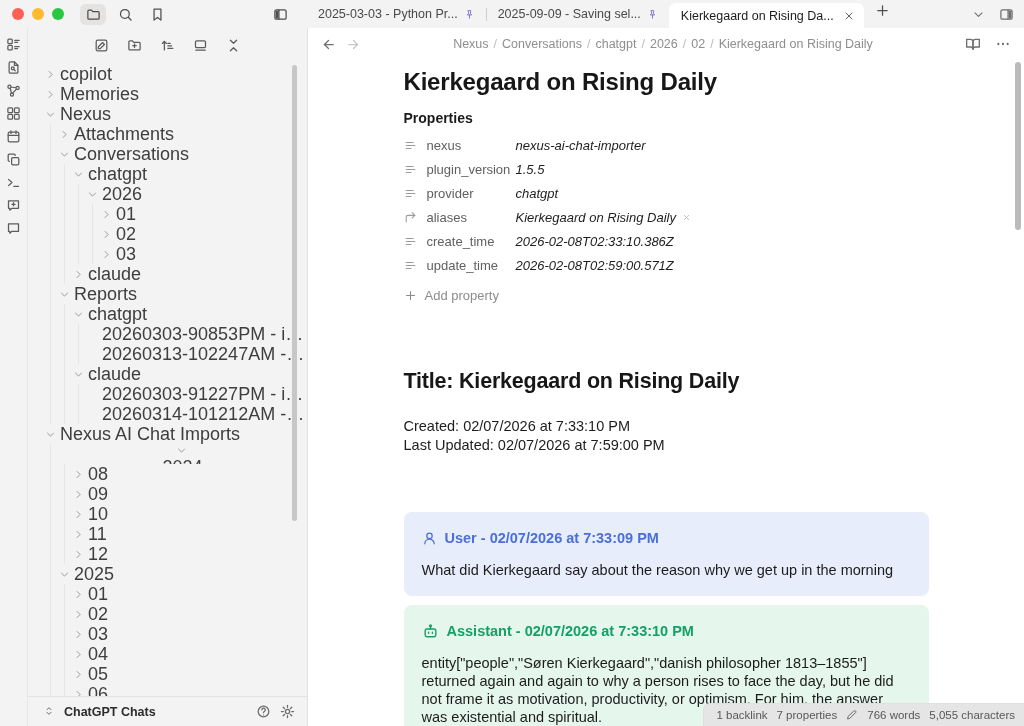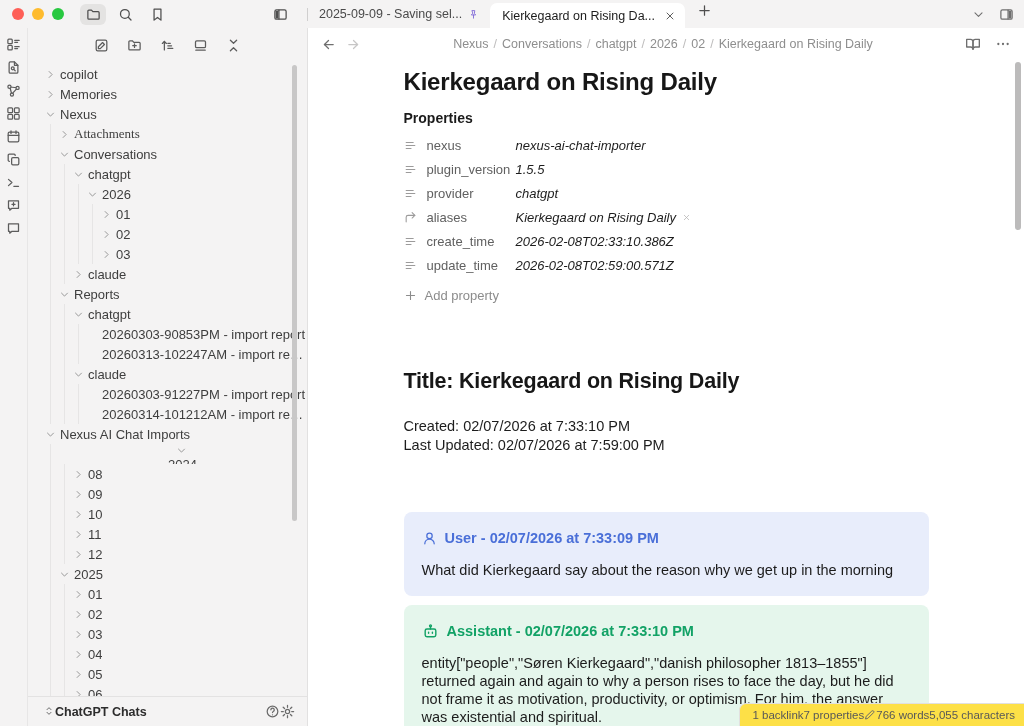--- a/index.html
+++ b/index.html
@@ -26,29 +26,29 @@
   .newtab{margin-left:6px;color:#4e4e4e;}
   .tabstrip-end{display:flex;align-items:center;gap:14px;color:#4e4e4e;}
   
   .body{display:flex;height:698px;}
   .rail{width:28px;flex:none;display:flex;flex-direction:column;align-items:center;
         padding-top:9px;gap:8px;border-right:1px solid #e7e6e6;color:#5c5c5c;}
   .rail-btn{width:18px;height:15px;display:flex;align-items:center;justify-content:center;
             background:none;border:none;padding:0;color:#5c5c5c;}
   .sidebar{width:279px;flex:none;display:flex;flex-direction:column;min-height:0;}
   .sb-toolbar{height:34px;flex:none;display:flex;align-items:center;justify-content:center;gap:15px;color:#5c5c5c;}
-  .sb-tree{flex:1;overflow:hidden;position:relative;font-size:13px;color:#3e3e3e;padding-top:2px;}
+  .sb-tree{flex:1;overflow:hidden;position:relative;font-size:18px;color:#3e3e3e;padding-top:2px;}
   .trow{height:20px;display:flex;align-items:center;white-space:nowrap;}
   .trow .chev{width:13px;height:13px;flex:none;display:flex;align-items:center;justify-content:center;
               color:#8f8f8f;margin-right:3px;}
   .chev.empty{visibility:hidden;}
   .tlabel{overflow:hidden;text-overflow:ellipsis;}
   .sb-scrollbar{position:absolute;right:10px;top:3px;width:5px;height:456px;border-radius:3px;background:#c8c7c7;}
   .sb-footer{height:30px;flex:none;border-top:1px solid #e3e2e2;display:flex;align-items:center;
-             padding:0 12px 0 15px;color:#6b6b6b;}
+             padding:0 12px 0 15px;gap:9px;color:#6b6b6b;}
   .vault-name{font-size:12.5px;font-weight:700;color:#2c2c2c;flex:1;}
   .footer-btn{background:none;border:none;padding:0;display:flex;color:#6b6b6b;}
   
   .main{flex:1;min-width:0;background:#fff;border-left:1px solid #e2e1e1;display:flex;
         flex-direction:column;position:relative;}
   .note-header{height:32px;flex:none;display:flex;align-items:center;padding:0 13px;gap:10px;justify-content:center;}
   .nav-btn{background:none;border:none;padding:0;display:flex;color:#6f6f6f;}
   .nav-btn.disabled{color:#c7c6c6;}
   .breadcrumb{flex:1;text-align:center;font-size:12.5px;color:#8e8e8e;white-space:nowrap;overflow:hidden;}
   .crumb-sep{margin:0 5px;color:#bdbcbc;}
@@ -69,22 +69,22 @@
   .meta{margin-top:23px;font-size:14.5px;line-height:19px;color:#1d1d1d;}
   .callout{border-radius:8px;padding:8px 18px 17px;}
   .callout.user{background:var(--c-user-bg);margin-top:57px;}
   .callout.assistant{background:var(--c-asst-bg);margin-top:9px;}
   .c-title{display:flex;align-items:center;gap:8px;font-size:14.5px;font-weight:700;height:20px;margin-top:8px;}
   .callout.user .c-title{color:var(--c-user);}
   .callout.assistant .c-title{color:var(--c-asst);}
   .c-body p{margin:13px 0 0;font-size:14.5px;line-height:18px;color:#1c1c1c;}
   .c-body b{font-weight:400;}
   .main-scrollbar{position:absolute;top:2px;right:3px;width:6px;height:168px;border-radius:3px;background:#bcbbbb;}
-  .statusbar{position:absolute;right:0;bottom:0;height:23px;display:flex;align-items:center;
-             padding:0 9px 0 12px;background:#fde047;border:1px solid #e1e0e0;border-right:none;
+  .statusbar{position:absolute;right:0;bottom:0;height:23px;display:flex;align-items:center;gap:9px;
+             padding:0 9px 0 12px;background:#e5e5e5;border:1px solid #e1e0e0;border-right:none;
              border-bottom:none;border-top-left-radius:7px;font-size:11.5px;color:#585858;z-index:5;}
   .status-item{white-space:nowrap;}
   .status-ic{color:#6a6a6a;display:flex;}
 </style>
 </head>
 <body>
 
 <div class="app">
   <div class="topbar">
     <div class="topbar-left">
@@ -122,20 +122,29 @@
           <span class="ic">
             <svg viewBox="0 0 24 24" style="width:15px;height:15px">
               <rect x="3" y="4.5" width="18" height="15" rx="2.5"></rect>
               <path d="M9.5 5v14"></path>
               <rect x="4.3" y="5.8" width="4.2" height="12.4" rx="1" fill="currentColor" stroke="none"></rect>
             </svg>
           </span>
         </button>
     </div>
     <div class="tabstrip" id="tabstrip">
+        <div class="tab">
+          <span class="tab-label">2025-03-03 - Python Pr...</span>
+          <span class="ic pin">
+            <svg viewBox="0 0 24 24" style="width:11px;height:11px">
+              <path d="M9.3 3.5h5.4l-.7 6.2 2.7 3.3H7.3L10 9.7z"></path>
+              <path d="M12 13v7"></path>
+            </svg>
+          </span>
+        </div>
         <span class="tab-divider"></span>
         <div class="tab">
           <span class="tab-label">2025-09-09 - Saving sel...</span>
           <span class="ic pin">
             <svg viewBox="0 0 24 24" style="width:11px;height:11px">
               <path d="M9.3 3.5h5.4l-.7 6.2 2.7 3.3H7.3L10 9.7z"></path>
               <path d="M12 13v7"></path>
             </svg>
           </span>
         </div>
@@ -321,21 +330,21 @@
             <span class="tlabel">Memories</span>
           </div>
           <div class="trow" style="padding-left: 16px;">
             <span class="ic chev">
               <svg viewBox="0 0 24 24" style="width:11px;height:11px">
                 <path d="m5.5 9 6.5 6.5L18.5 9"></path>
               </svg>
             </span>
             <span class="tlabel">Nexus</span>
           </div>
-          <div class="trow" style="padding-left: 30px; background-image: linear-gradient(rgb(230, 229, 229), rgb(230, 229, 229)); background-size: 1px 100%; background-position: 22px 0px; background-repeat: no-repeat; font-family: Liberation Serif, serif;">
+          <div class="trow" style="padding-left: 30px; background-image: linear-gradient(rgb(230, 229, 229), rgb(230, 229, 229)); background-size: 1px 100%; background-position: 22px 0px; background-repeat: no-repeat;">
             <span class="ic chev">
               <svg viewBox="0 0 24 24" style="width:11px;height:11px">
                 <path d="m9 5.5 6.5 6.5L9 18.5"></path>
               </svg>
             </span>
             <span class="tlabel">Attachments</span>
           </div>
           <div class="trow" style="padding-left: 30px; background-image: linear-gradient(rgb(230, 229, 229), rgb(230, 229, 229)); background-size: 1px 100%; background-position: 22px 0px; background-repeat: no-repeat;">
             <span class="ic chev">
               <svg viewBox="0 0 24 24" style="width:11px;height:11px">

